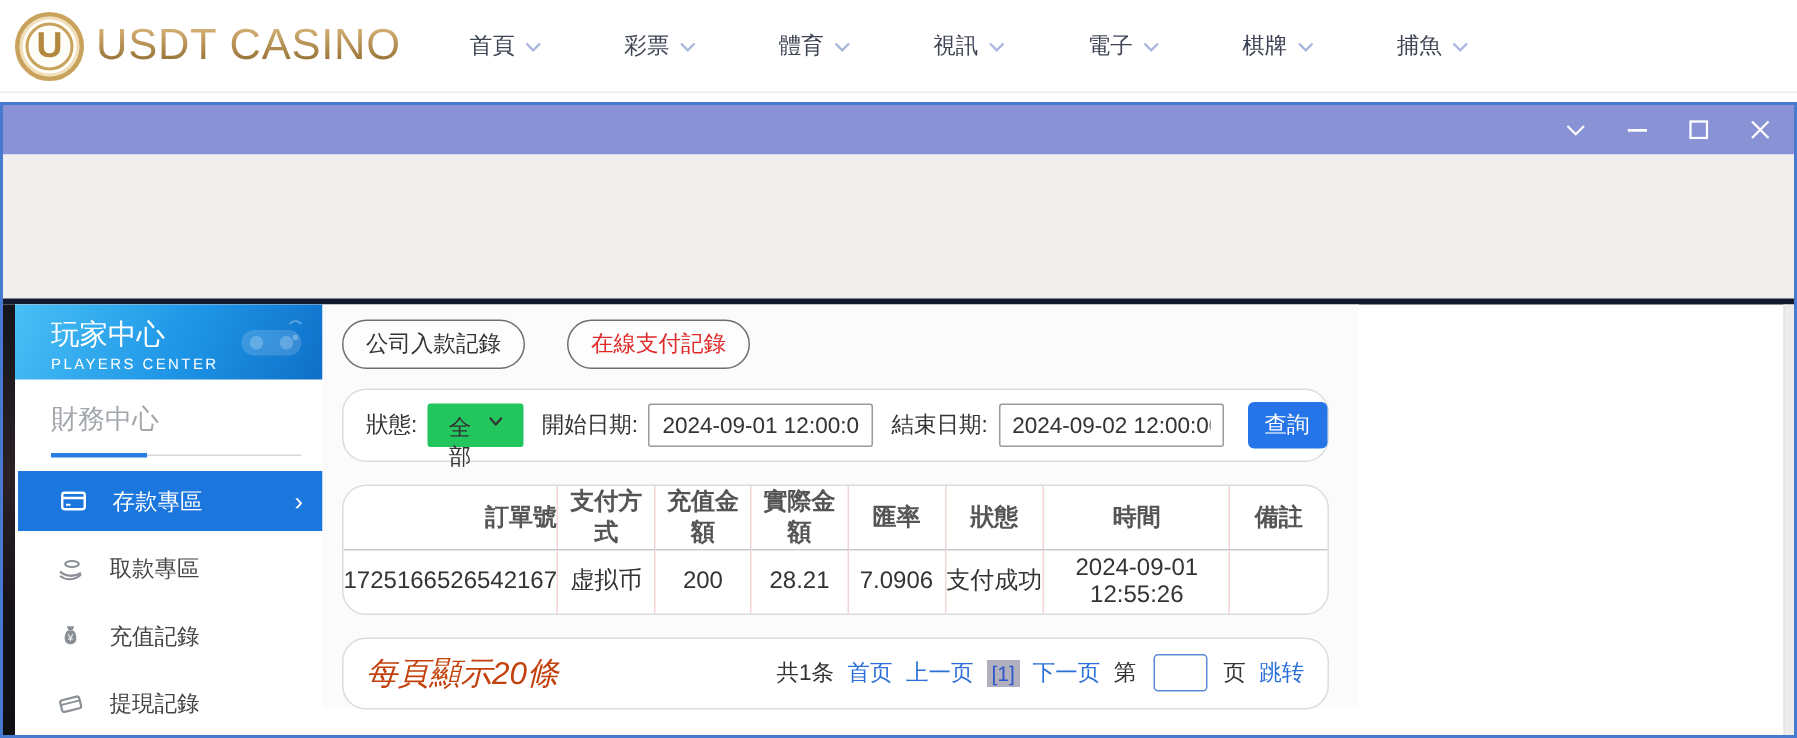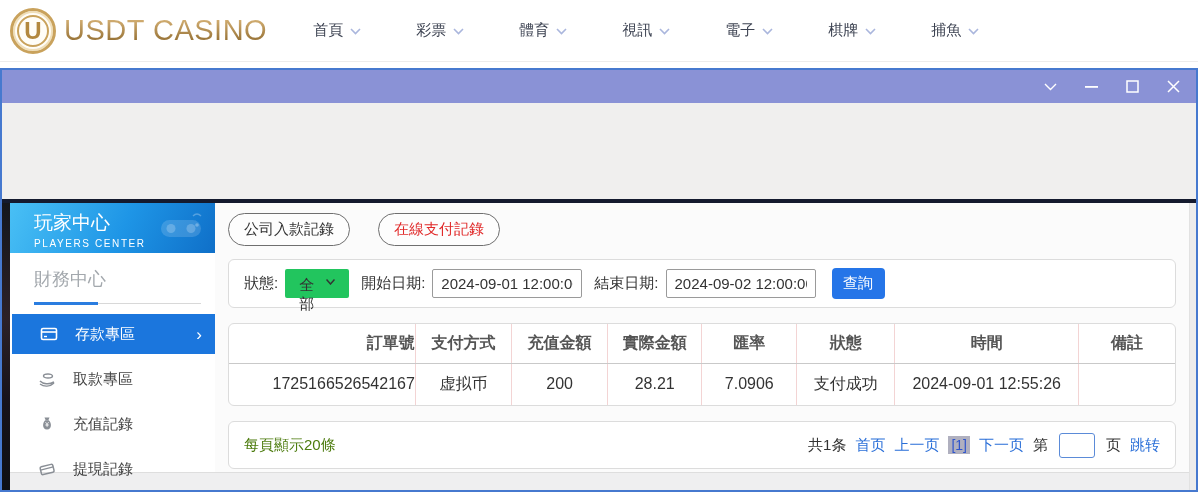--- a/index.html
+++ b/index.html
@@ -40,21 +40,21 @@
     height:33px; background:#8a92d6;
     display:flex; align-items:center; justify-content:flex-end;
     padding-right:16px; gap:27px;
   }
   .win-btn { display:inline-flex; align-items:center; justify-content:center; width:14px; height:14px; cursor:pointer; }
   .empty-area { height:96px; background:#f0efee; }
   .navy-line { height:4px; background:#141a2e; }
 
   .body-region { display:flex; height:287px; }
   .dark-strip { width:8px; background:linear-gradient(180deg,#14161c 0%,#2c2127 40%,#16121a 70%,#0e1014 100%); }
-  .right-col { flex:1; display:flex; flex-direction:column; min-width:0; }
+  .right-col { flex:1; display:flex; flex-direction:row; min-width:0; }
   .content-row { height:269px; display:flex; }
 
   
   .sidebar { width:205px; background:#fff; flex:none; }
   .sidebar-header {
     height:50px; position:relative; color:#fff;
     background:linear-gradient(115deg,#49c0f5 0%,#1e95e6 55%,#0f6fc8 100%);
     padding:7px 0 0 24px; overflow:hidden;
   }
   .sidebar-title { font-size:19px; }
@@ -74,21 +74,21 @@
   .active-arrow { position:absolute; right:13px; font-size:17px; color:#fff; line-height:1; }
 
   
   .main { flex:1; background:#fbfbfb; min-width:0; position:relative; }
   .tabs { display:flex; gap:28px; margin:10px 0 13px 13px; }
   .tab {
     border:1px solid #6f6f6f; border-radius:17px; background:#fdfdfd;
     padding:6px 15px; font-size:15px; color:#333; cursor:pointer;
   }
   .tab.active { color:#e02a2a; }
-  .panel { border:1px solid #dcdcdc; border-radius:6px; background:#fff; margin:0 20px 15px 13px; }
+  .panel { border:1px solid #dcdcdc; border-radius:16px; background:#fff; margin:0 20px 15px 13px; }
 
   .filter-panel { height:49px; display:flex; align-items:center; padding-left:15px; font-size:15px; color:#333; }
   .flabel { margin-right:7px; white-space:nowrap; }
   .select-box {
     width:64px; height:29px; border:7px solid #22c55e; border-radius:2px; background:#22c55e;
     display:flex; align-items:flex-start; justify-content:space-between; padding:0 7px; margin-right:12px; cursor:pointer;
   }
   .select-chevron { font-size:10px; color:#333; }
   .date-input {
     width:150px; height:29px; border:1px solid #9a9a9a; border-radius:2px;
@@ -105,21 +105,21 @@
     border-bottom:1px solid #c9c9c9; border-left:1px solid #f3d4d4; text-align:center;
   }
   table.records th:first-child, table.records td:first-child { border-left:none;text-align:right; }
   table.records td {
     height:42px; text-align:center; font-size:16px; color:#333;
     border-left:1px solid #f3d4d4;
   }
   td.order-no { font-size:17px; color:#3a3a3a; }
 
   .footer-panel { height:48px; display:flex; align-items:center; justify-content:space-between; padding:0 15px; }
-  .page-size { color:#4d7c0f; font-size:15px; }
+  .page-size { color:#c2410c; font-size:21px;font-style:italic; }
   .pagination { display:flex; align-items:center; gap:9px; font-size:15px; }
   .pg-text { color:#333; }
   .pg-link { color:#2a6fd8; cursor:pointer; text-decoration:none; }
   .pg-current { background:#b0b0bf; color:#2f55cc; padding:1px 3px; font-size:14px; }
   .jump-input { width:36px; height:25px; border:1px solid #5b8bd8; border-radius:3px; margin:0 2px; }
 
   .bottom-band { height:18px; background:#efeff0; border-top:1px solid #dedede; }
   .scrollbar { position:absolute; top:133px; right:0; width:7px; height:287px; background:#ececec; border-left:1px solid #e2e2e2; }
 </style>
 </head>

